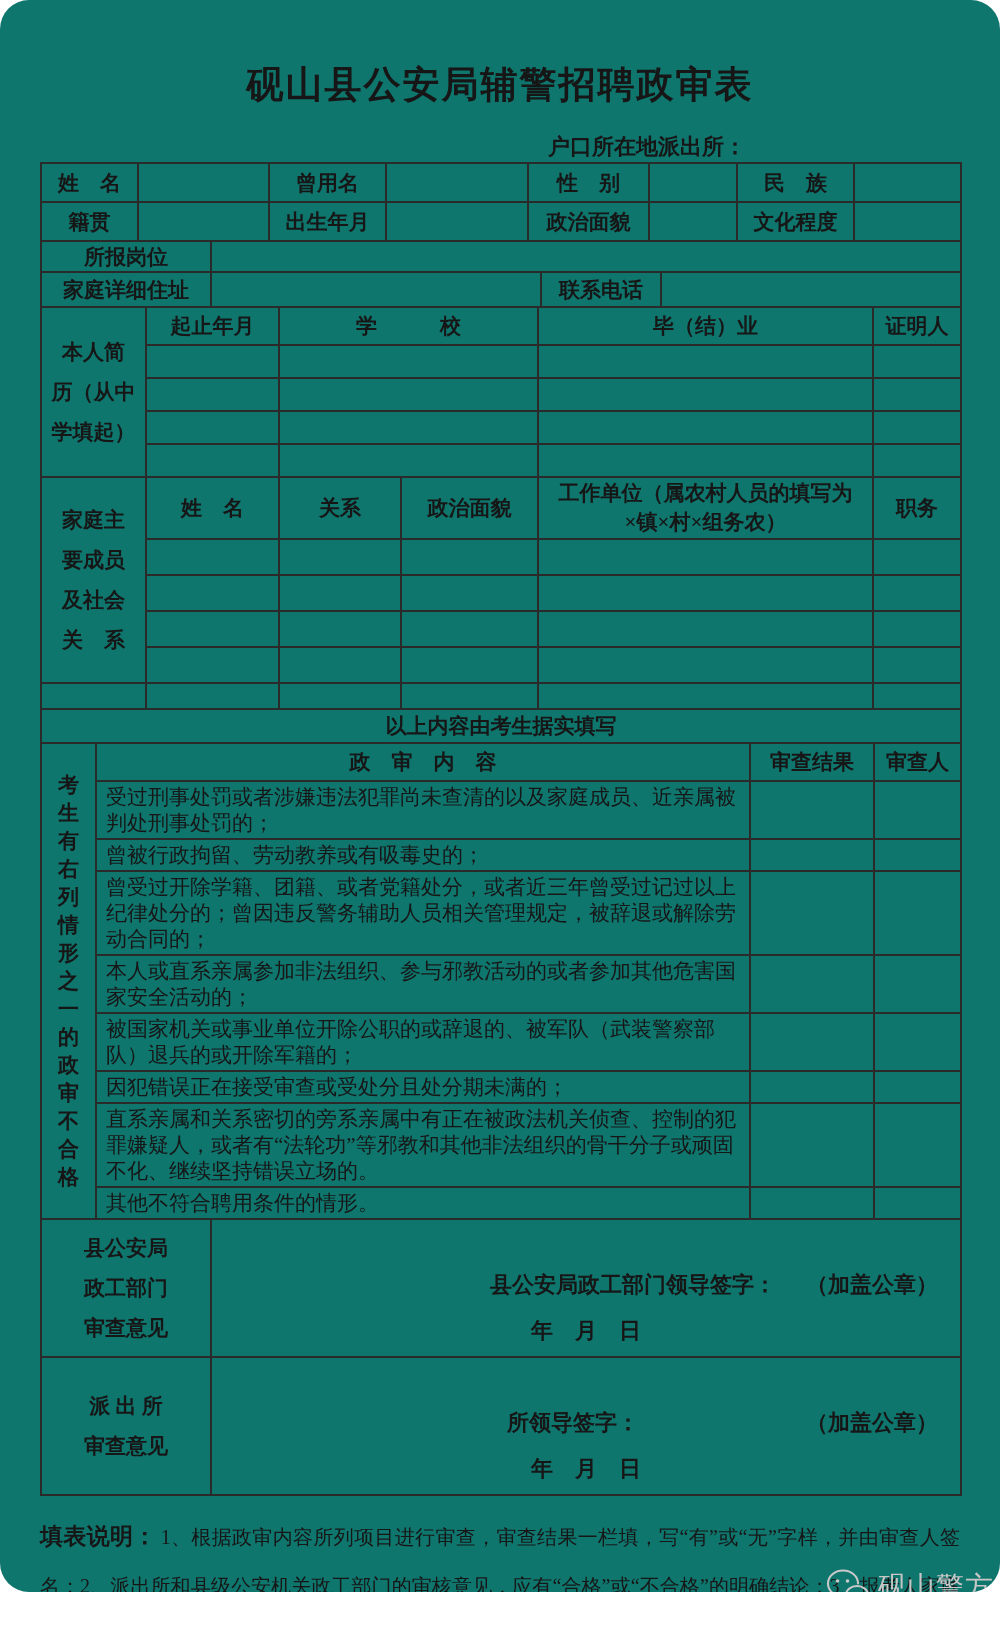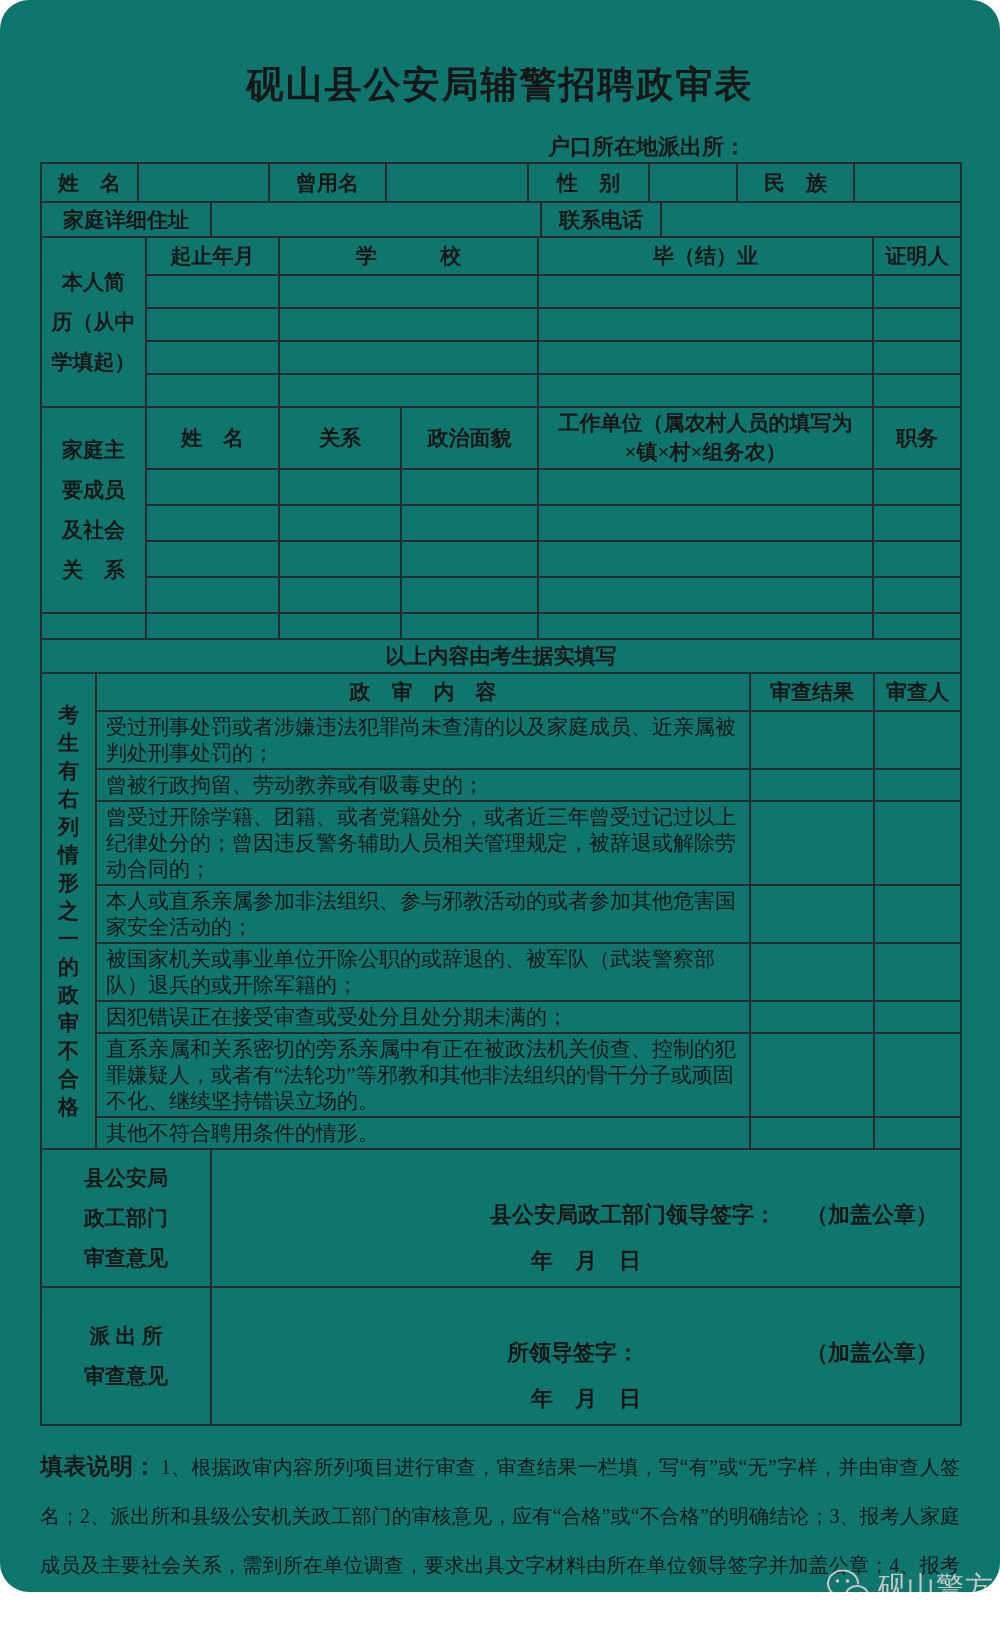--- a/index.html
+++ b/index.html
@@ -114,23 +114,45 @@
         <tr style="height:39px">
       <td class="lbl">姓　名</td>
       <td></td>
       <td class="lbl">曾用名</td>
       <td></td>
       <td class="lbl">性　别</td>
       <td></td>
       <td class="lbl">民　族</td>
       <td></td>
     </tr>
-  </tbody>
-    </table>
-
+    <tr style="height:39px">
+      <td class="lbl">籍贯</td>
+      <td></td>
+      <td class="lbl">出生年月</td>
+      <td></td>
+      <td class="lbl">政治面貌</td>
+      <td></td>
+      <td class="lbl">文化程度</td>
+      <td></td>
+    </tr>
+  </tbody>
+    </table>
+
+  <table class="t stacked">
+    <colgroup>
+        <col style="width:170px">
+        <col style="width:750px">
+      </colgroup>
+    <tbody>
+        <tr style="height:31px">
+      <td class="lbl">所报岗位</td>
+      <td></td>
+    </tr>
+  </tbody>
+    </table>
 
   <table class="t stacked">
     <colgroup>
         <col style="width:170px">
         <col style="width:330px">
         <col style="width:120px">
         <col style="width:300px">
       </colgroup>
     <tbody>
         <tr style="height:35px">

